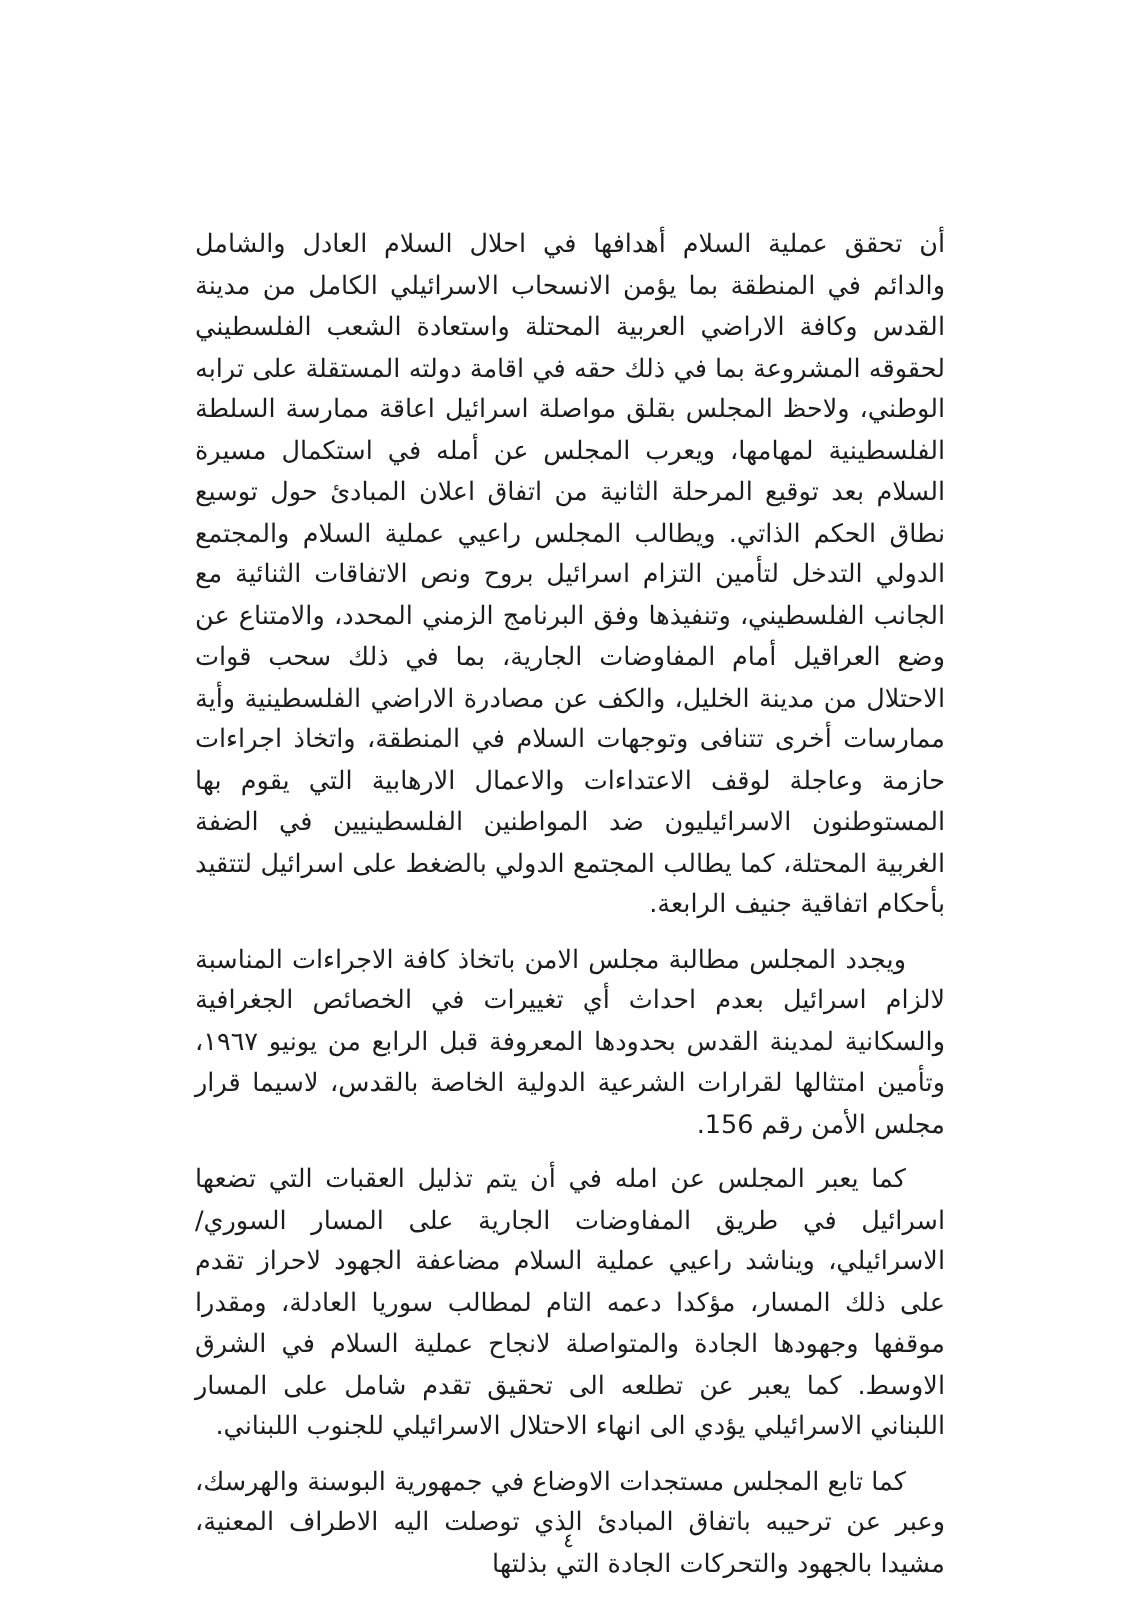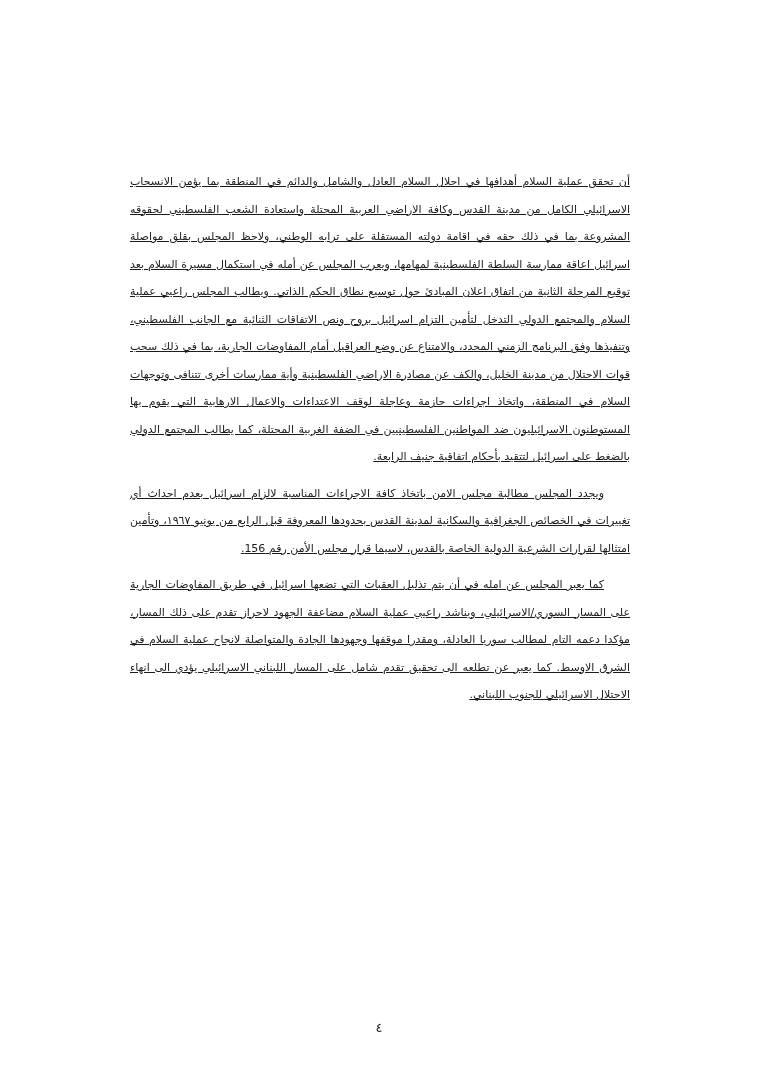--- a/index.html
+++ b/index.html
@@ -15,31 +15,30 @@
   }
   .page {
     position: relative;
     width: 758px;
     height: 1078px;
     background: #ffffff;
     color: #1c1c1c;
   }
   .text-block {
     position: absolute;
-    top: 168px;
+    top: 150px;
     right: 128px;
     width: 500px;
     direction: rtl;
     unicode-bidi: embed;
     text-align: justify;
     text-justify: inter-word;
-    font-size: 11px;
+    font-size: 17px;
     line-height: 27.5px;
     color: #1c1c1c;
-    text-decoration: underline;
   }
   .para {
     margin: 0 0 9px 0;
     padding: 0;
   }
   .para.indent {
     text-indent: 26px;
   }
   .page-number {
     position: absolute;
@@ -53,15 +52,16 @@
   }
 </style>
 </head>
 <body>
 
 <div class="page">
   <div class="text-block">
     <p class="para">أن تحقق عملية السلام أهدافها في احلال السلام العادل والشامل والدائم في المنطقة بما يؤمن الانسحاب الاسرائيلي الكامل من مدينة القدس وكافة الاراضي العربية المحتلة واستعادة الشعب الفلسطيني لحقوقه المشروعة بما في ذلك حقه في اقامة دولته المستقلة على ترابه الوطني، ولاحظ المجلس بقلق مواصلة اسرائيل اعاقة ممارسة السلطة الفلسطينية لمهامها، ويعرب المجلس عن أمله في استكمال مسيرة السلام بعد توقيع المرحلة الثانية من اتفاق اعلان المبادئ حول توسيع نطاق الحكم الذاتي. ويطالب المجلس راعيي عملية السلام والمجتمع الدولي التدخل لتأمين التزام اسرائيل بروح ونص الاتفاقات الثنائية مع الجانب الفلسطيني، وتنفيذها وفق البرنامج الزمني المحدد، والامتناع عن وضع العراقيل أمام المفاوضات الجارية، بما في ذلك سحب قوات الاحتلال من مدينة الخليل، والكف عن مصادرة الاراضي الفلسطينية وأية ممارسات أخرى تتنافى وتوجهات السلام في المنطقة، واتخاذ اجراءات حازمة وعاجلة لوقف الاعتداءات والاعمال الارهابية التي يقوم بها المستوطنون الاسرائيليون ضد المواطنين الفلسطينيين في الضفة الغربية المحتلة، كما يطالب المجتمع الدولي بالضغط على اسرائيل لتتقيد بأحكام اتفاقية جنيف الرابعة.</p>
     <p class="para indent">ويجدد المجلس مطالبة مجلس الامن باتخاذ كافة الاجراءات المناسبة لالزام اسرائيل بعدم احداث أي تغييرات في الخصائص الجغرافية والسكانية لمدينة القدس بحدودها المعروفة قبل الرابع من يونيو ١٩٦٧، وتأمين امتثالها لقرارات الشرعية الدولية الخاصة بالقدس، لاسيما قرار مجلس الأمن رقم 156.</p>
     <p class="para indent">كما يعبر المجلس عن امله في أن يتم تذليل العقبات التي تضعها اسرائيل في طريق المفاوضات الجارية على المسار السوري/الاسرائيلي، ويناشد راعيي عملية السلام مضاعفة الجهود لاحراز تقدم على ذلك المسار، مؤكدا دعمه التام لمطالب سوريا العادلة، ومقدرا موقفها وجهودها الجادة والمتواصلة لانجاح عملية السلام في الشرق الاوسط. كما يعبر عن تطلعه الى تحقيق تقدم شامل على المسار اللبناني الاسرائيلي يؤدي الى انهاء الاحتلال الاسرائيلي للجنوب اللبناني.</p>
+    <p class="para indent">كما تابع المجلس مستجدات الاوضاع في جمهورية البوسنة والهرسك، وعبر عن ترحيبه باتفاق المبادئ الذي توصلت اليه الاطراف المعنية، مشيدا بالجهود والتحركات الجادة التي بذلتها</p>
   </div>
   <div class="page-number">٤</div>
 </div>
 
 </body></html>

